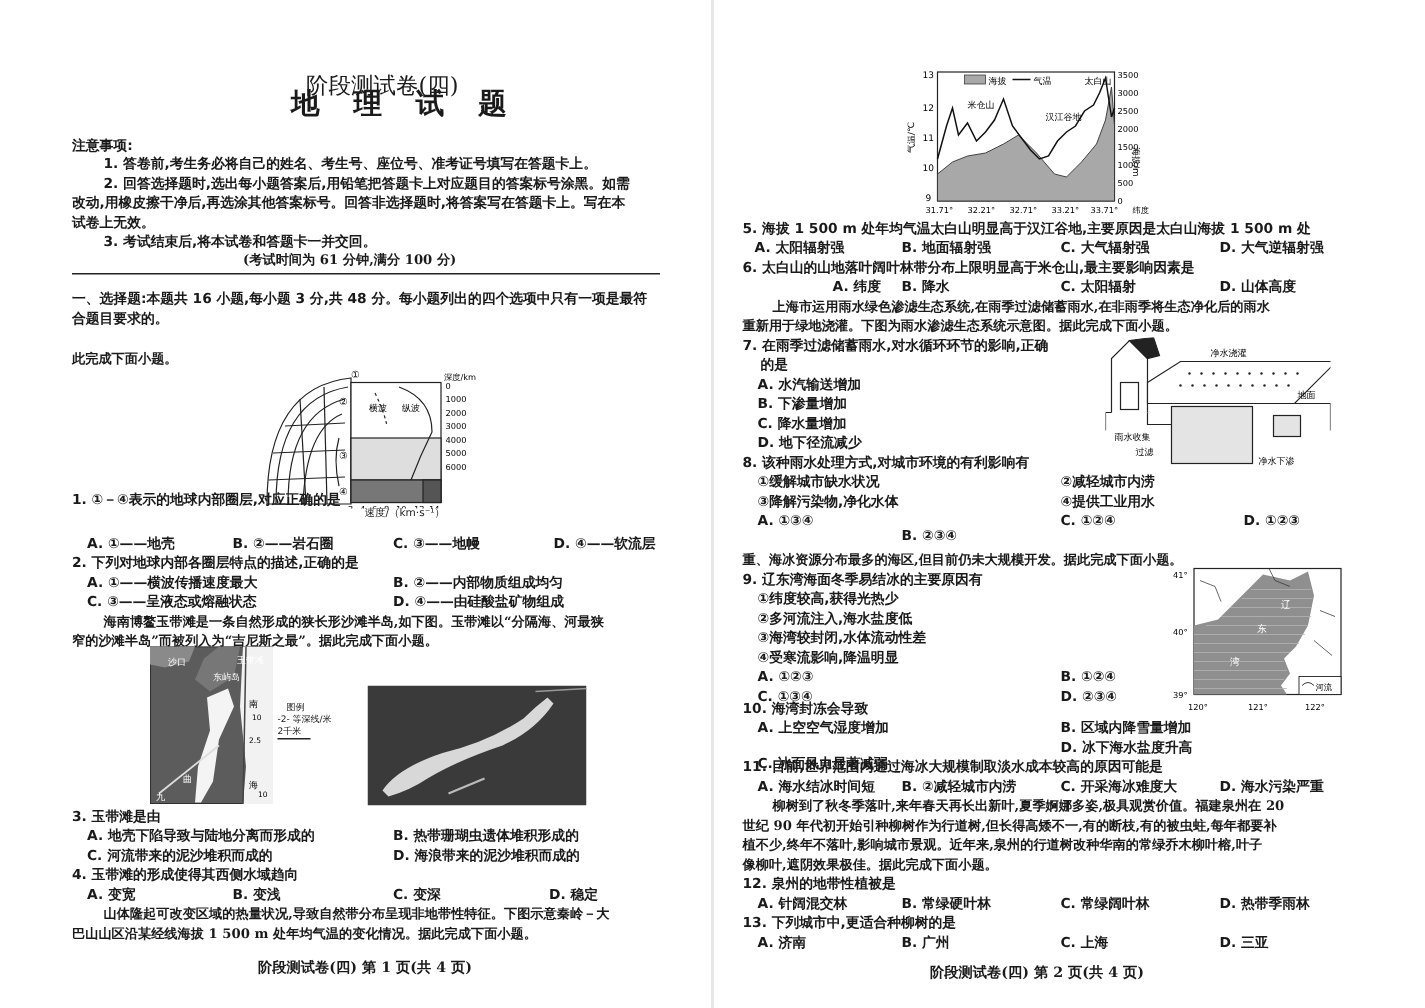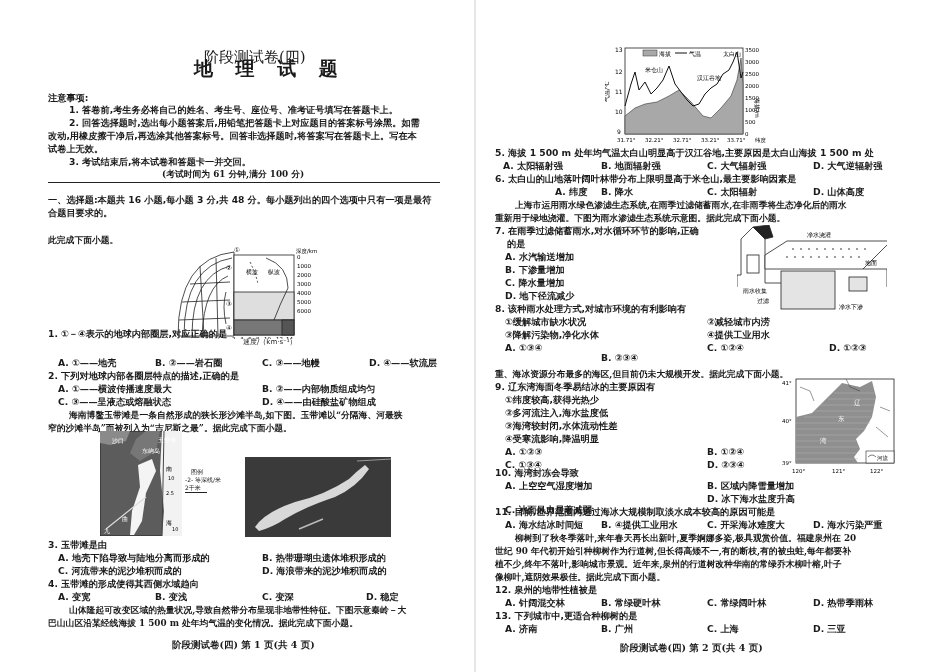--- a/index.html
+++ b/index.html
@@ -324,21 +324,21 @@
   </svg>
 
   <div class="line" style="left:20px;top:467px;">10. 海湾封冻会导致</div>
   <div class="opt" style="left:30px;top:480px;">A. 上空空气湿度增加</div>
   <div class="opt" style="left:232px;top:480px;">B. 区域内降雪量增加</div>
   <div class="opt" style="left:30px;top:504px;">C. 冰面风力显著减弱</div>
   <div class="opt" style="left:232px;top:493px;">D. 冰下海水盐度升高</div>
 
   <div class="line" style="left:20px;top:506px;">11. 目前,世界范围内通过海冰大规模制取淡水成本较高的原因可能是</div>
   <div class="opt" style="left:30px;top:519px;">A. 海水结冰时间短</div>
-  <div class="opt" style="left:126px;top:519px;">B. ④提供工业用水</div>
+  <div class="opt" style="left:126px;top:519px;">B. ②减轻城市内涝</div>
   <div class="opt" style="left:232px;top:519px;">C. 开采海冰难度大</div>
   <div class="opt" style="left:338px;top:519px;">D. 海水污染严重</div>
 
   <div class="line kai" style="left:40px;top:532px;">柳树到了秋冬季落叶,来年春天再长出新叶,夏季婀娜多姿,极具观赏价值。福建泉州在 20</div>
   <div class="line kai" style="left:20px;top:545px;">世纪 90 年代初开始引种柳树作为行道树,但长得高矮不一,有的断枝,有的被虫蛀,每年都要补</div>
   <div class="line kai" style="left:20px;top:558px;">植不少,终年不落叶,影响城市景观。近年来,泉州的行道树改种华南的常绿乔木柳叶榕,叶子</div>
   <div class="line kai" style="left:20px;top:571px;">像柳叶,遮阴效果极佳。据此完成下面小题。</div>
 
   <div class="line" style="left:20px;top:584px;">12. 泉州的地带性植被是</div>
   <div class="opt" style="left:30px;top:597px;">A. 针阔混交林</div>

